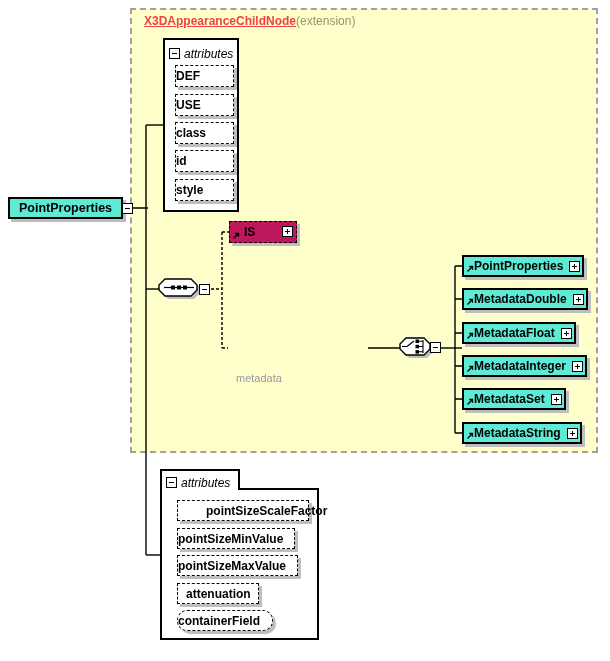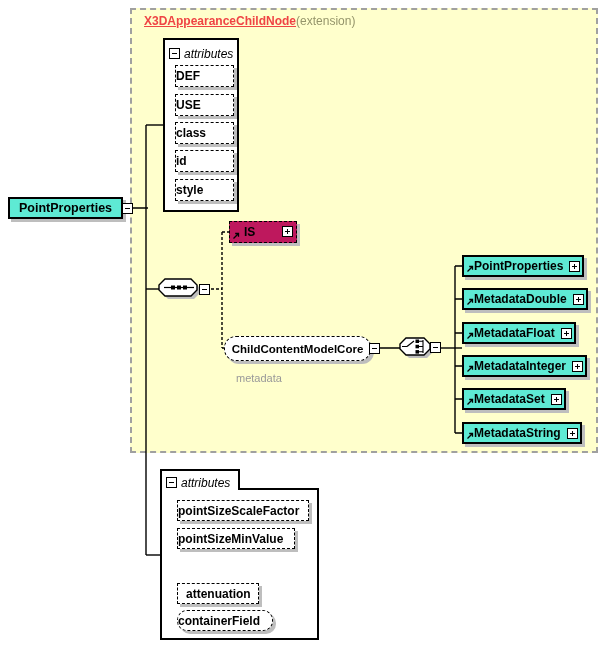--- a/index.html
+++ b/index.html
@@ -125,24 +125,20 @@
   <span class="pm" style="left:199px; top:284px;"></span>
 
   <div class="is-box node">
     <svg class="arr" width="9" height="9" viewBox="0 0 9 9">
         <path d="M1.5 7.5 L6.5 2.5 M3.2 2.5 H6.5 V5.8" stroke="#000" stroke-width="1.3" fill="none"></path>
       </svg>
     <span>IS</span>
     <span class="pm plus"></span>
   </div>
 
-  <div class="ccmc-box node">
-    <span>ChildContentModelCore</span>
-    <span class="pm"></span>
-  </div>
   <div class="annotation">metadata</div>
 
   <svg class="oct" style="left:398px; top:336px;" width="44" height="28">
     <path d="M11 5 h18 l6 6 v5 l-6 6 H11 l-6 -6 v-5 z" fill="#BEBEBE"></path>
     <path d="M8 2 h18 l6 6 v5 l-6 6 H8 l-6 -6 v-5 z" fill="#fff" stroke="#000" stroke-width="1.4"></path>
     <path d="M4 10.5 H9 M9 10.5 L16 5" stroke="#000" stroke-width="1.2" fill="none"></path>
     <rect x="17.5" y="3.5" width="3.5" height="3.5" fill="#000"></rect>
     <rect x="17.5" y="8.8" width="3.5" height="3.5" fill="#000"></rect>
     <rect x="17.5" y="14.1" width="3.5" height="3.5" fill="#000"></rect>
     <path d="M21 5.2 H25 M21 10.5 H25 M21 15.8 H25 M25 4 V17" stroke="#000" stroke-width="1.1" fill="none"></path>
@@ -191,26 +187,29 @@
     <span>MetadataString</span>
     <span class="pm plus"></span>
   </div>
 
   <div class="attr-tab node">
     <div class="attr-header" style="top:2px;">
       <span class="pm inline"></span><span class="attr-label">attributes</span>
     </div>
   </div>
   <div class="attr-box-bottom node">
-    <div class="attr-item" style="left:15px; top:10px; width:132px; height:21px;">
+    <div class="attr-item" style="left:15px; top:10px; width:132px; height:21px;padding-left:28px;">
         <span>pointSizeScaleFactor</span>
       </div>
     <div class="attr-item" style="left:15px; top:38px; width:118px; height:21px;">
         <span>pointSizeMinValue</span>
       </div>
+    <div class="attr-item" style="left:15px; top:65px; width:121px; height:21px;">
+        <span>pointSizeMaxValue</span>
+      </div>
     <div class="attr-item" style="left:15px; top:93px; width:82px; height:21px;padding-left:8px;">
         <span>attenuation</span>
       </div>
     <div class="attr-item" style="left:15px; top:120px; width:96px; height:21px;border-radius:10px;">
         <span>containerField</span>
       </div>
   </div>
 
 </div>
 

